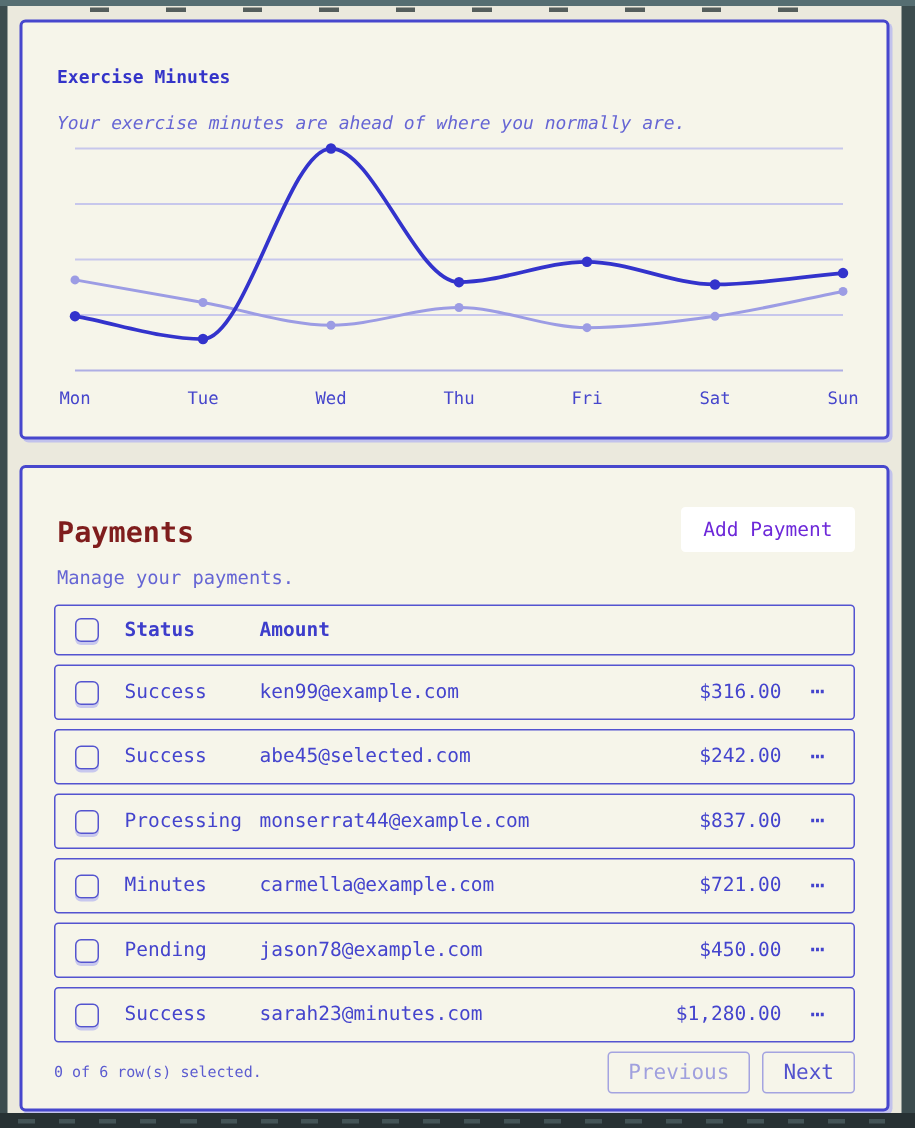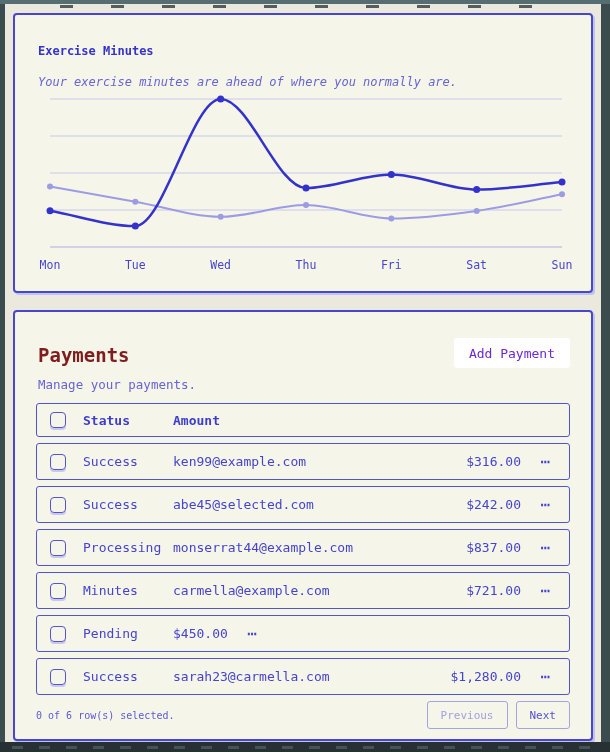--- a/index.html
+++ b/index.html
@@ -58,21 +58,21 @@
   .dots-btn{background:none;border:none;color:#4444cd;font-size:16px;cursor:pointer;
     font-family:inherit;padding:0;line-height:1;}
   .pay-footer{
     position:absolute;left:21px;right:21px;bottom:10px;height:28px;
     display:flex;align-items:center;justify-content:space-between;
   }
   .sel-text{font-size:10px;color:#5b5bd0;}
   .pager{display:flex;gap:8px;}
   .pg-btn{
     height:28px;padding:0 13px;background:transparent;border:1.5px solid #a4a4e0;
-    border-radius:3px;font-family:inherit;font-size:11px;cursor:pointer;
+    border-radius:3px;font-family:inherit;font-size:14px;cursor:pointer;
     display:flex;align-items:center;
   }
   .pg-btn.prev{color:#a0a0de;}
   .pg-btn.next{color:#5252ce;}
 </style>
 </head>
 <body>
 
 <div class="frame-top"></div>
 
@@ -151,27 +151,28 @@
           <div class="trow">
             <span class="cbx" role="checkbox"></span>
             <span class="col-status">Minutes</span>
             <span class="col-email">carmella@example.com</span>
             <span class="col-amount">$721.00</span>
             <span class="col-actions"><button class="dots-btn">⋯</button></span>
           </div>
           <div class="trow">
             <span class="cbx" role="checkbox"></span>
             <span class="col-status">Pending</span>
+            <span class="col-email">jason78@example.com</span>
             <span class="col-amount">$450.00</span>
             <span class="col-actions"><button class="dots-btn">⋯</button></span>
           </div>
           <div class="trow">
             <span class="cbx" role="checkbox"></span>
             <span class="col-status">Success</span>
-            <span class="col-email">sarah23@carmella.com</span>
+            <span class="col-email">sarah23@minutes.com</span>
             <span class="col-amount">$1,280.00</span>
             <span class="col-actions"><button class="dots-btn">⋯</button></span>
           </div>
         </div>
     </div>
 
     <div class="pay-footer">
       <span class="sel-text">0 of 6 row(s) selected.</span>
       <span class="pager">
         <button class="pg-btn prev">Previous</button>

